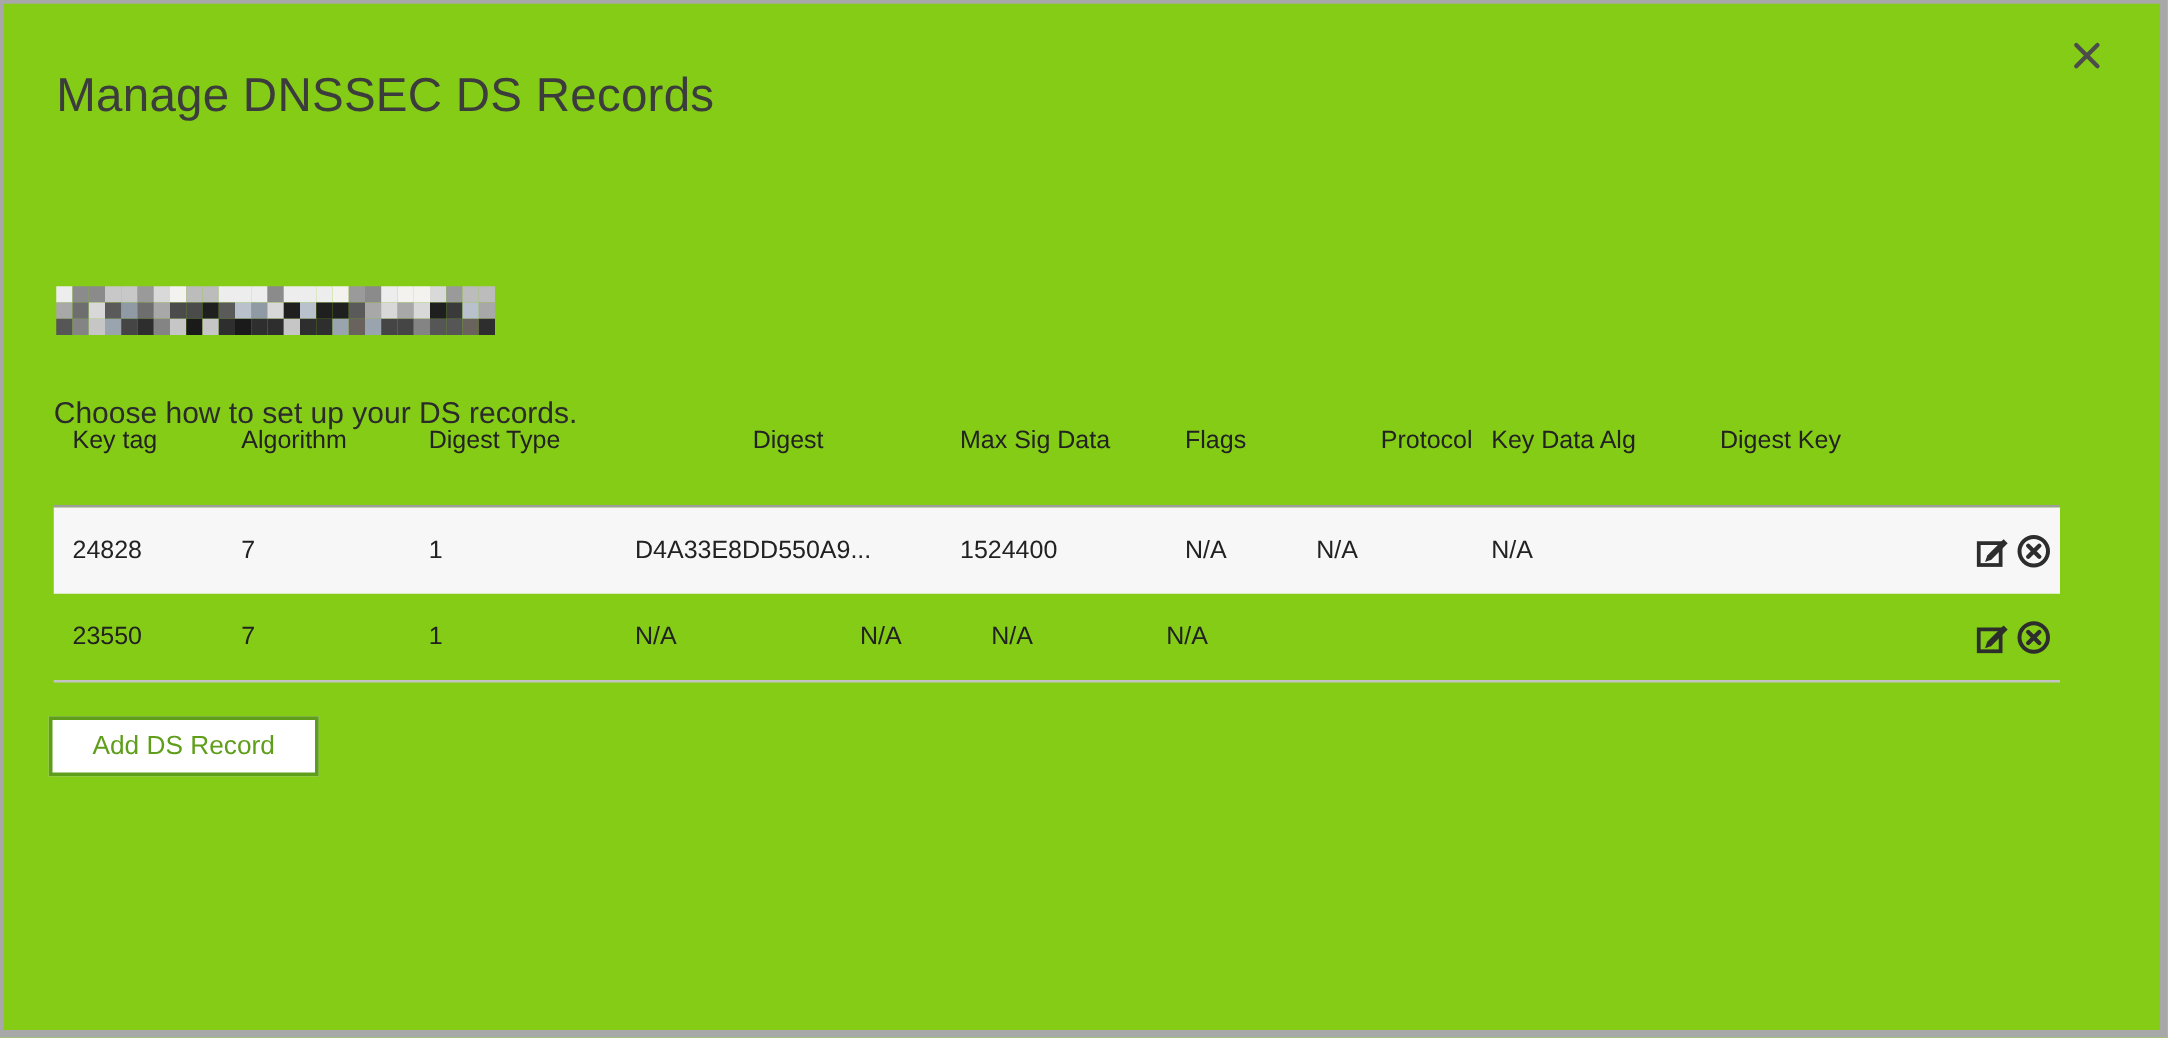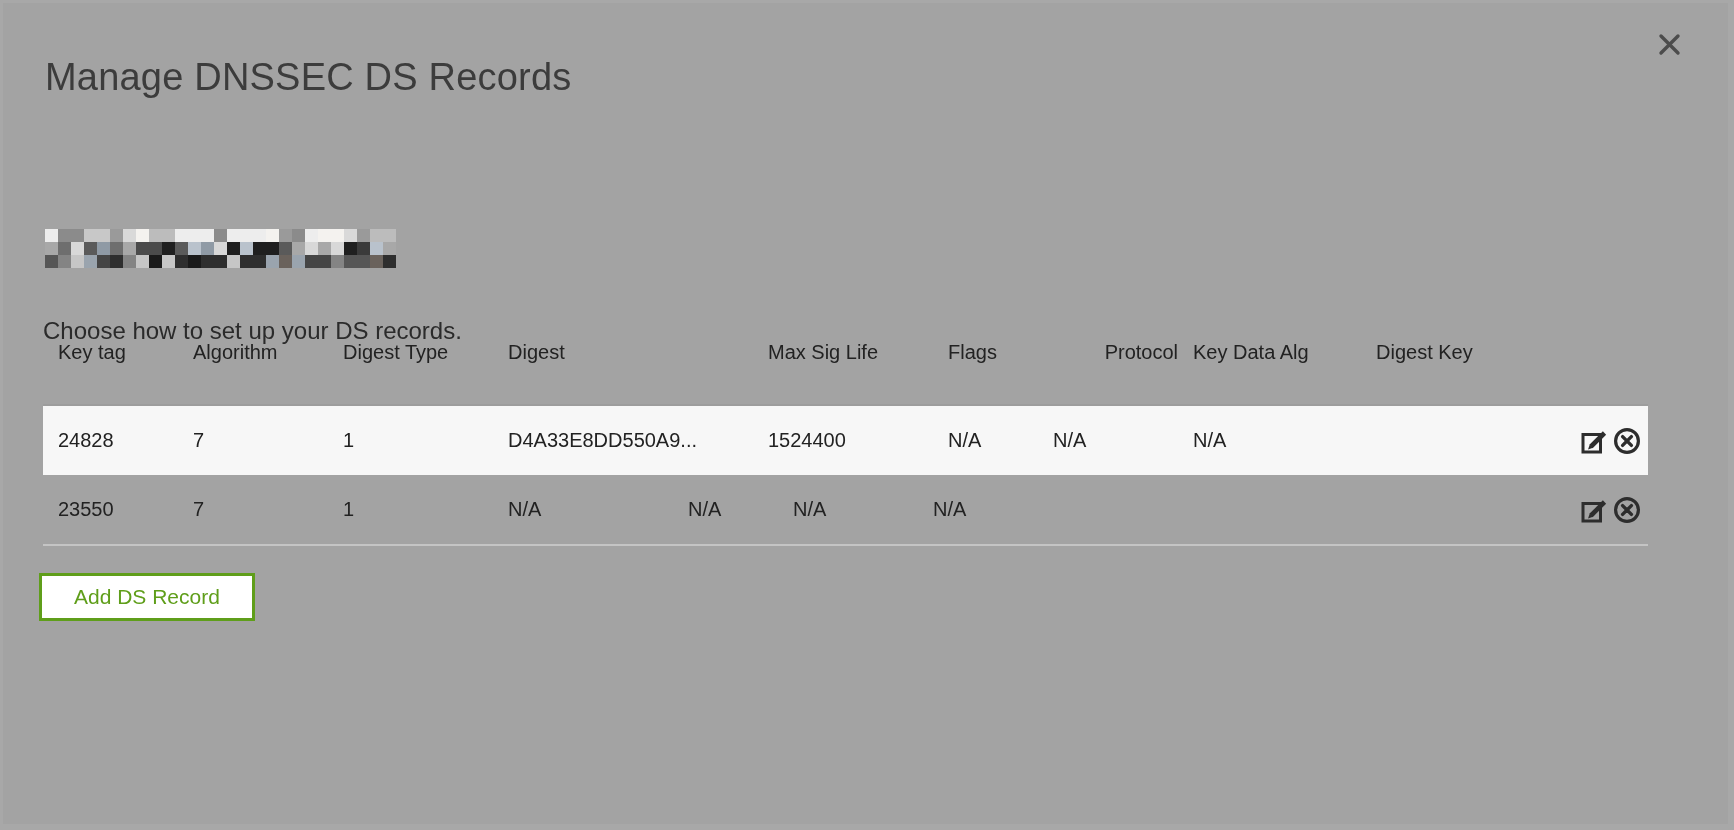--- a/index.html
+++ b/index.html
@@ -1,21 +1,21 @@
 <!DOCTYPE html>
 <html style="--accent-green: #5c9b10; --outline-green: #5f9e1a; --annotation-red: #ea1a1d; --link-blue: #3d7ef2;"><head>
 <meta charset="utf-8">
 <style>
   html,body { margin:0; padding:0; }
   body {
     width:1734px; height:830px; position:relative; overflow:hidden;
     font-family:"Liberation Sans", sans-serif; background:#fff;
   }
   .modal {
-    position:absolute; inset:0; box-sizing:border-box; background:#a3a3a3;
+    position:absolute; inset:0; box-sizing:border-box; background:#84cc16;
     border:3px solid #a8a8a8; border-right-width:6px; border-bottom-width:6px;
   }
   .title {
     position:absolute; left:42px; top:28px;
     font-size:38px; font-weight:400; color:#3c3c3c; letter-spacing:0.2px;
   }
   .close-btn {
     position:absolute; right:44px; top:28px; width:30px; height:30px;
     background:none; border:none; padding:0; cursor:pointer;
     display:flex; align-items:center; justify-content:center;
@@ -164,22 +164,22 @@
       <span style="background: rgb(46, 46, 46);"></span>
     </div>
 
   <p class="instruction">Choose how to set up your DS records.</p>
 
   <div class="ds-table" id="ds-table">
       <div class="thead">
         <span class="th" style="width: 135px;">Key tag</span>
         <span class="th" style="width: 150px;">Algorithm</span>
         <span class="th" style="width: 165px;">Digest Type</span>
-        <span class="th" style="width: 260px;">Digest</span>
-        <span class="th" style="width: 180px;">Max Sig Life</span>
+        <span class="th" style="width: 260px; text-align: center;">Digest</span>
+        <span class="th" style="width: 180px;">Max Sig Data</span>
         <span class="th" style="width: 105px;">Flags</span>
         <span class="th" style="width: 140px; text-align: right;">Protocol</span>
         <span class="th" style="width: 183px;">Key Data Alg</span>
         <span class="th" style="width: 202px;">Digest Key</span>
       </div>
       <div class="tbody">
         <div class="trow odd">
           <span class="td" style="width: 135px;">24828</span>
           <span class="td" style="width: 150px;">7</span>
           <span class="td" style="width: 165px;">1</span>

